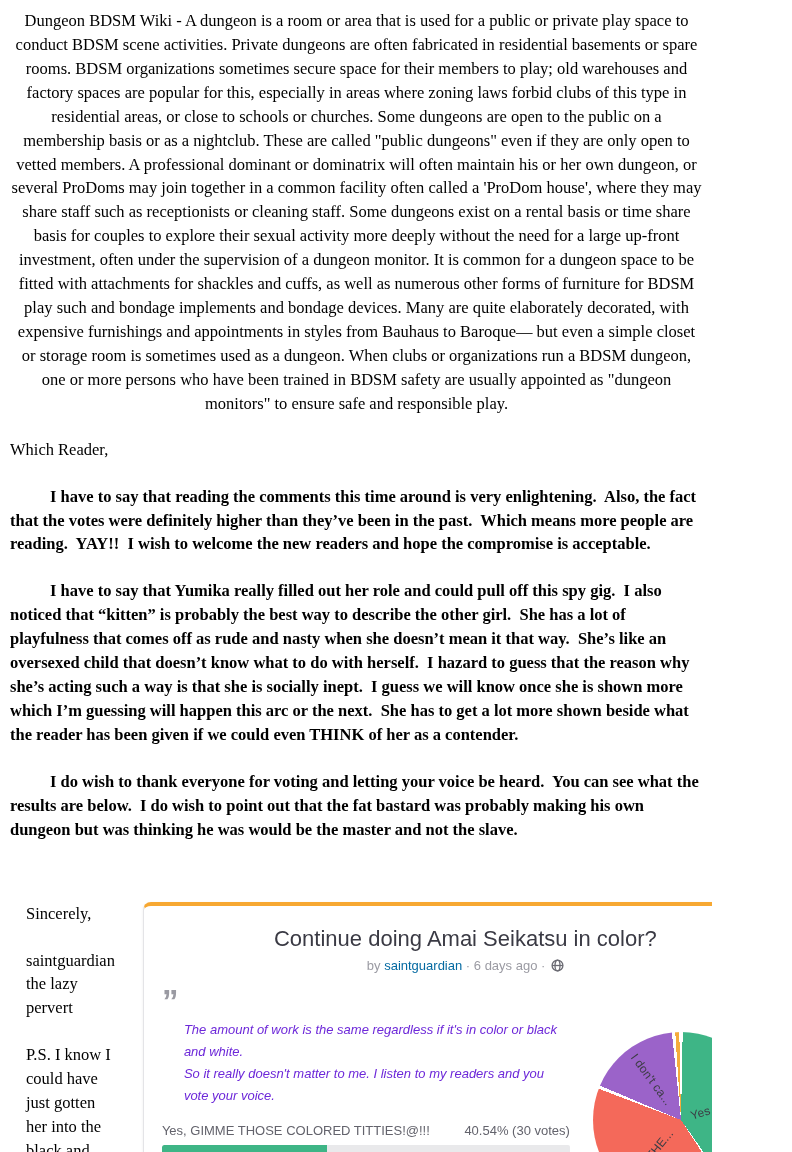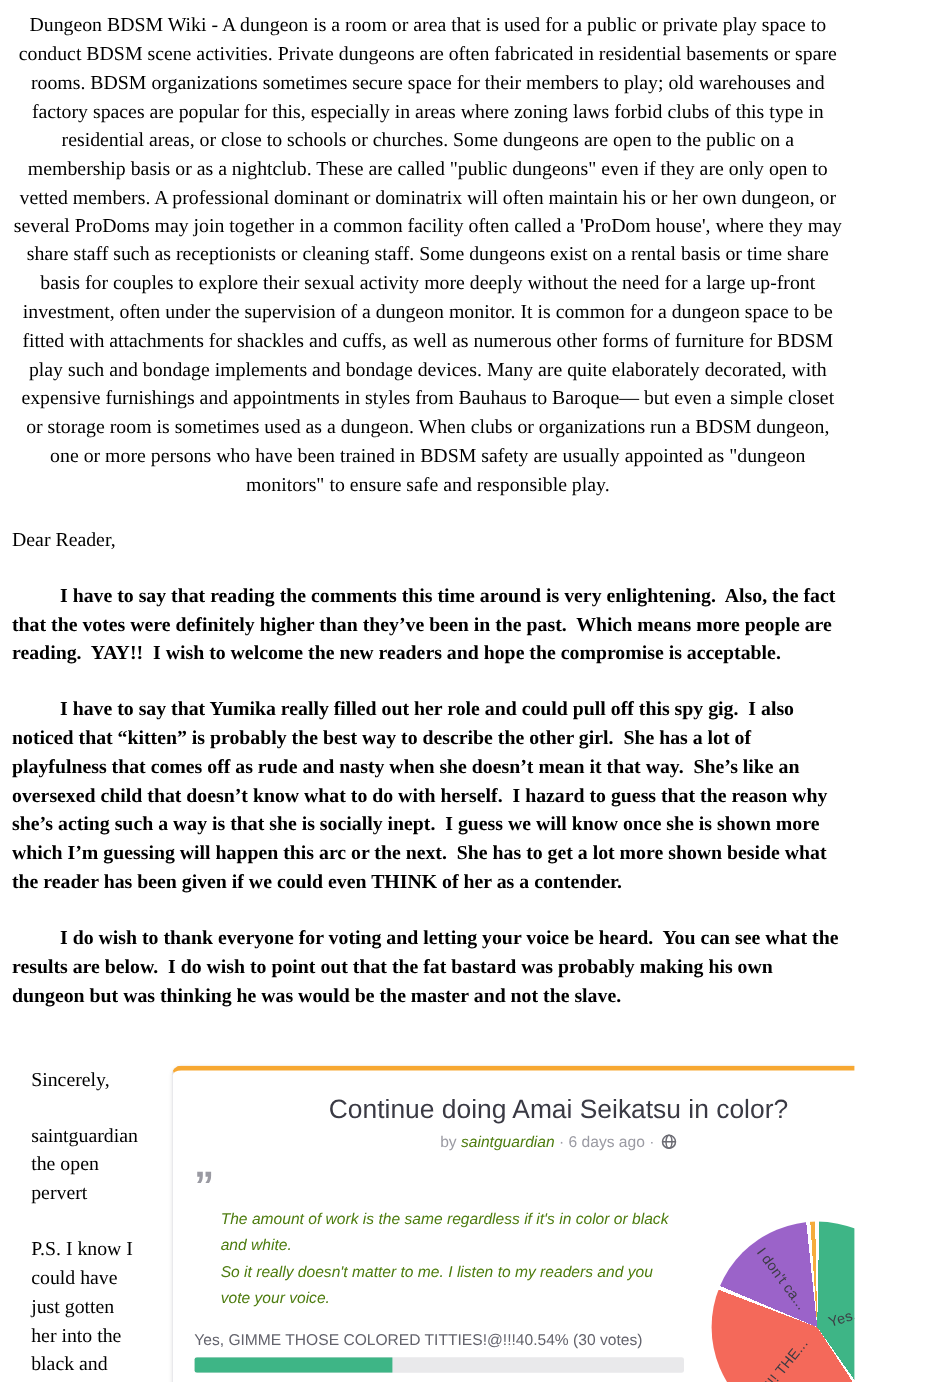--- a/index.html
+++ b/index.html
@@ -5,79 +5,79 @@
   html,body{margin:0;padding:0;background:#ffffff;}
   .page{
     width:712px;height:1152px;overflow:hidden;box-sizing:border-box;
     padding:9px 9px 0 10px;background:#fff;
     font-family:"Liberation Serif", serif;color:#000;
     font-size:16.5px;line-height:1.45;
   }
   .intro{ text-align:center;margin:0 0 22px;white-space:pre-wrap; }
   p.letter{ margin:0 0 23px;white-space:pre-wrap; }
   p.indent{ text-indent:40px;font-weight:bold; }
-  p.gap-big{ margin-bottom:46px; }
+  p.gap-big{ margin-bottom:60px; }
 
   .close-row{ display:flex;align-items:flex-start; }
   .close-left{ flex:0 0 123px;box-sizing:border-box;padding-right:12px; }
   .close-left p{ margin:0 16px 23px;white-space:pre-wrap; }
 
   
   .poll-card{
     flex:1;position:relative;box-sizing:border-box;
     background:#fff;border:1px solid #e4e4e7;border-top:4px solid #f7a832;
     border-radius:8px;box-shadow:0 1px 3px rgba(0,0,0,.07);
     padding:16px 18px 24px;min-height:372px;
     font-family:"Liberation Sans", sans-serif;font-size:13px;color:#63636c;
   }
   .poll-title{ margin:4px 44px 5px;text-align:center;font-size:22px;line-height:1.2;
     font-weight:normal;color:#3a3a44; }
   .poll-byline{ text-align:center;font-size:13px;color:#9b9ba3; }
-  .poll-byline a{ color:#4d7c0f;text-decoration:none;font-style:italic; }
+  .poll-byline a{ color:#0369a1;text-decoration:none; }
   .globe{ vertical-align:-2px;margin-left:2px; }
   .menu-btn{
     position:absolute;top:18px;right:16px;width:26px;height:26px;border-radius:50%;
     background:#efeff1;color:#55555d;font-size:11px;font-weight:bold;letter-spacing:1px;
     text-align:center;line-height:25px;cursor:pointer;
   }
   .poll-body{ display:flex; }
   .poll-left{ flex:0 0 408px;width:408px; }
   .poll-right{ flex:1; }
 
   .quote-mark{ margin:13px 0 3px;font-size:33px;line-height:.8;font-weight:bold;color:#9a9aa2; }
-  .quote-text{ margin:4px 0 15px 22px;max-width:385px;font-style:italic;color:#4d7c0f;
+  .quote-text{ margin:4px 0 15px 22px;max-width:385px;font-style:italic;color:#6d28d9;
     font-size:13px;line-height:1.68; }
 
   .opt{ margin-bottom:7px; }
-  .opt-head{ display:flex;justify-content:flex-start;margin-bottom:5px;
+  .opt-head{ display:flex;justify-content:space-between;margin-bottom:5px;
     font-size:13px;color:#63636c; }
   .bar-track{ height:13px;background:#e9e9eb;border-radius:2px;overflow:hidden; }
   .bar-fill{ height:100%;border-radius:2px 0 0 2px; }
 
   .pie-wrap{ position:relative;width:176px;height:176px;border-radius:50%;
     margin:56px 0 0 23px; }
   .pie-label{ position:absolute;font-size:12px;color:#3c3c44;white-space:nowrap;
     letter-spacing:.2px; }
 </style>
 </head>
 <body>
 
 <div class="page">
 
   <p class="intro">Dungeon BDSM Wiki - A dungeon is a room or area that is used for a public or private play space to conduct BDSM scene activities. Private dungeons are often fabricated in residential basements or spare rooms. BDSM organizations sometimes secure space for their members to play; old warehouses and factory spaces are popular for this, especially in areas where zoning laws forbid clubs of this type in residential areas, or close to schools or churches. Some dungeons are open to the public on a membership basis or as a nightclub. These are called "public dungeons" even if they are only open to vetted members. A professional dominant or dominatrix will often maintain his or her own dungeon, or several ProDoms may join together in a common facility often called a 'ProDom house', where they may share staff such as receptionists or cleaning staff. Some dungeons exist on a rental basis or time share basis for couples to explore their sexual activity more deeply without the need for a large up-front investment, often under the supervision of a dungeon monitor. It is common for a dungeon space to be fitted with attachments for shackles and cuffs, as well as numerous other forms of furniture for BDSM play such and bondage implements and bondage devices. Many are quite elaborately decorated, with expensive furnishings and appointments in styles from Bauhaus to Baroque— but even a simple closet or storage room is sometimes used as a dungeon. When clubs or organizations run a BDSM dungeon, one or more persons who have been trained in BDSM safety are usually appointed as "dungeon monitors" to ensure safe and responsible play.</p>
 
-  <p class="letter">Dear Reader,</p>
+  <p class="letter">Which Reader,</p>
   <p class="letter indent">I have to say that reading the comments this time around is very enlightening.  Also, the fact that the votes were definitely higher than they’ve been in the past.  Which means more people are reading.  YAY!!  I wish to welcome the new readers and hope the compromise is acceptable.</p>
   <p class="letter indent">I have to say that Yumika really filled out her role and could pull off this spy gig.  I also noticed that “kitten” is probably the best way to describe the other girl.  She has a lot of playfulness that comes off as rude and nasty when she doesn’t mean it that way.  She’s like an oversexed child that doesn’t know what to do with herself.  I hazard to guess that the reason why she’s acting such a way is that she is socially inept.  I guess we will know once she is shown more which I’m guessing will happen this arc or the next.  She has to get a lot more shown beside what the reader has been given if we could even THINK of her as a contender.</p>
   <p class="letter indent gap-big">I do wish to thank everyone for voting and letting your voice be heard.  You can see what the results are below.  I do wish to point out that the fat bastard was probably making his own dungeon but was thinking he was would be the master and not the slave.</p>
 
   <div class="close-row">
     <div class="close-left">
       <p>Sincerely,</p>
-      <p>saintguardian the open pervert</p>
+      <p>saintguardian the lazy pervert</p>
       <p>P.S. I know I could have just gotten her into the black and white but I am lazy.</p>
     </div>
 
     <div class="poll-card">
       <div class="menu-btn">•••</div>
       <div class="poll-title">Continue doing Amai Seikatsu in color?</div>
       <div class="poll-byline">
         <span>by</span>
         <a href="#">saintguardian</a>
         <span>· 6 days ago ·</span>

